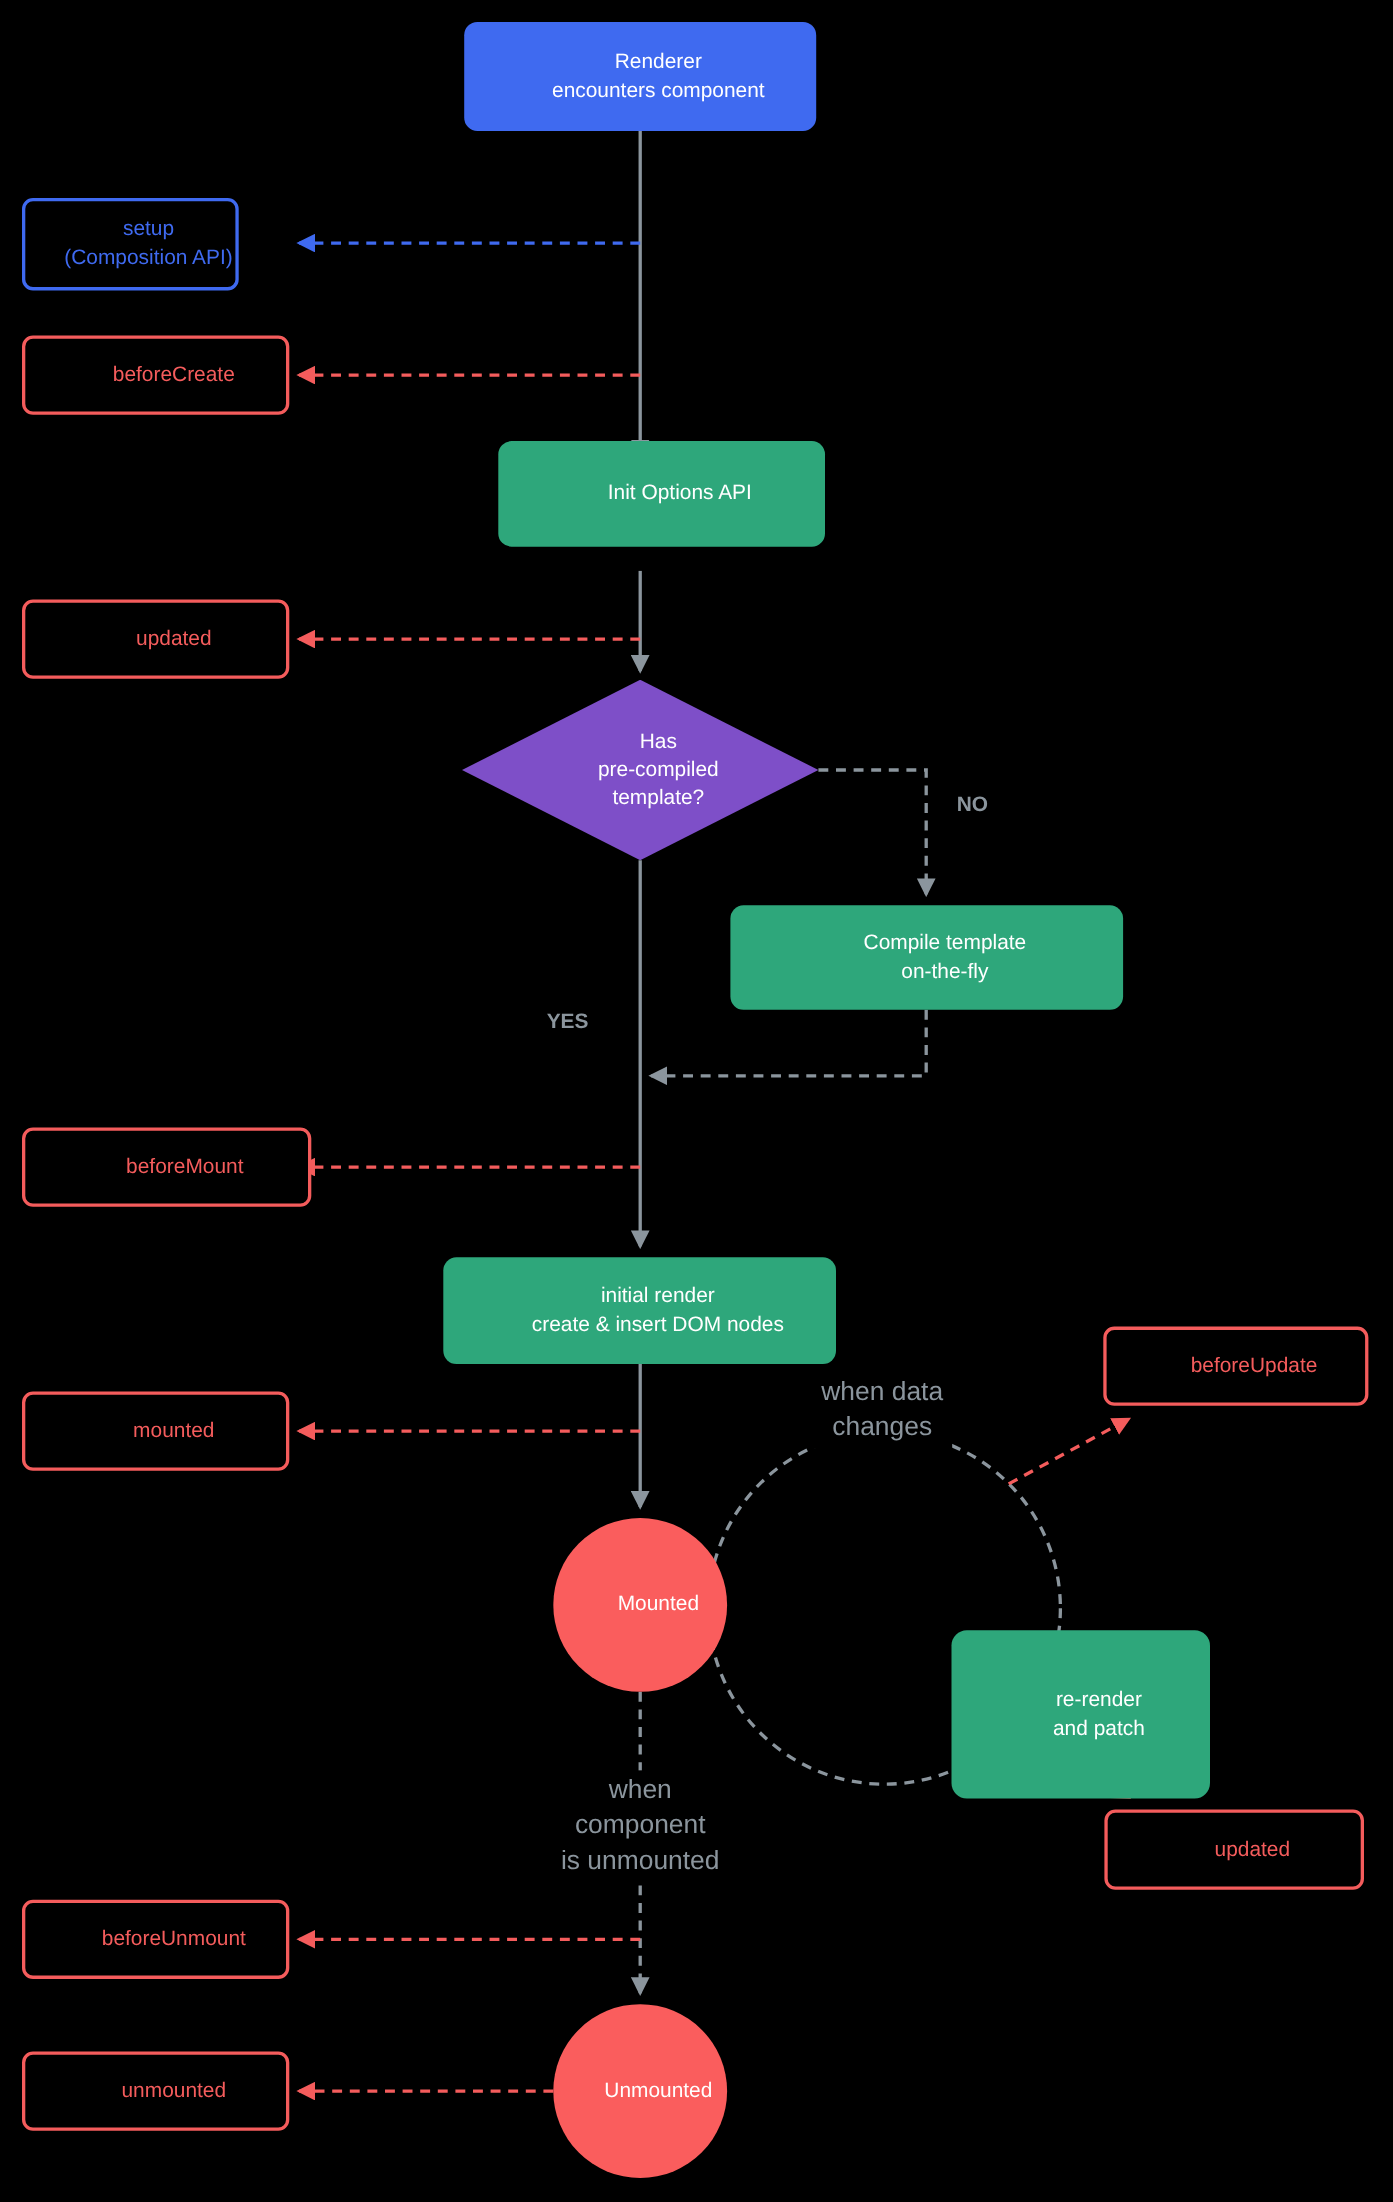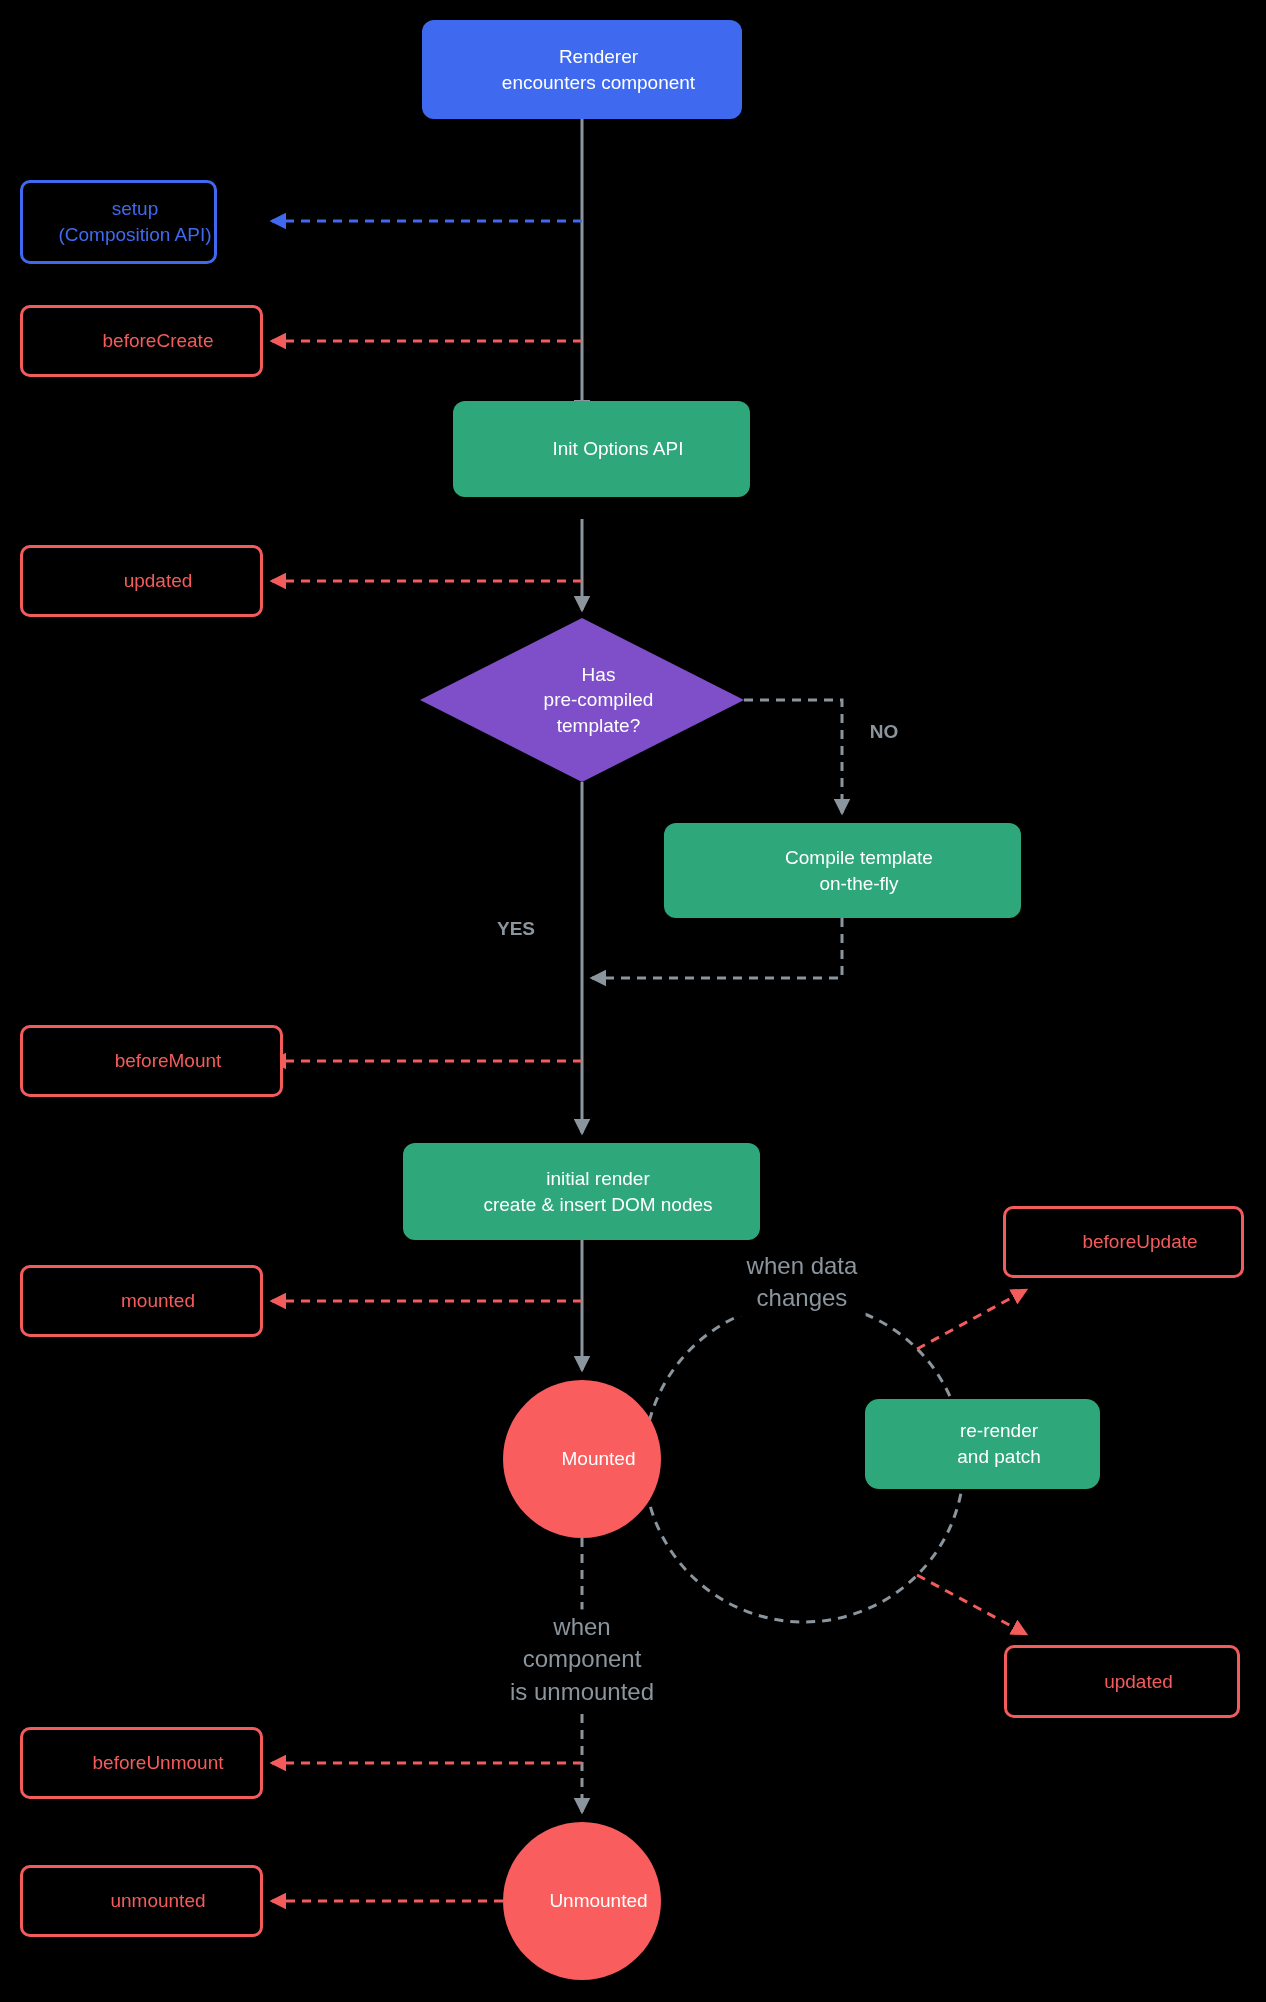--- a/index.html
+++ b/index.html
@@ -42,21 +42,21 @@
   .n-beforeCreate  { left:20px;   top:305px;  width:243px; height:72px; }
   .n-init          { left:440px;  top:401px;  width:297px; height:96px;margin-left:13px; }
   .n-created       { left:20px;   top:545px;  width:243px; height:72px; }
   .n-diamond       { left:420px;  top:618px;  width:324px; height:164px; }
   .n-compile       { left:664px;  top:823px;  width:357px; height:95px; }
   .n-beforeMount   { left:20px;   top:1025px; width:263px; height:72px; }
   .n-initialRender { left:403px;  top:1143px; width:357px; height:97px; }
   .n-mountedHook   { left:20px;   top:1265px; width:243px; height:72px; }
   .n-beforeUpdate  { left:1003px; top:1206px; width:241px; height:72px; }
   .n-mountedState  { left:503px;  top:1380px; width:158px; height:158px; }
-  .n-rerender      { left:865px;  top:1399px; width:235px; height:90px; border-radius:14px; }
+  .n-rerender      { left:865px;  top:1482px; width:235px; height:153px; border-radius:14px; }
   .n-updated       { left:1004px; top:1645px; width:236px; height:73px; }
   .n-beforeUnmount { left:20px;   top:1727px; width:243px; height:72px; }
   .n-unmountedHook { left:20px;   top:1865px; width:243px; height:72px; }
   .n-unmountedState{ left:503px;  top:1822px; width:158px; height:158px; }
 
   
   .l-yes           { left:516px; top:929px; }
   .l-no            { left:884px; top:708px;margin-top:24px; }
   .l-whenData      { left:802px; top:1282px; }
   .l-whenUnmounted { left:582px; top:1660px; }

